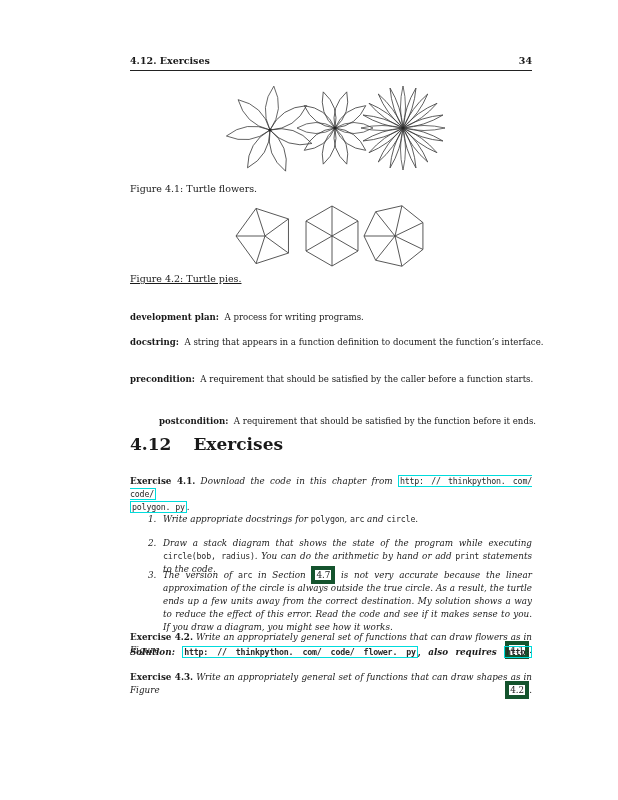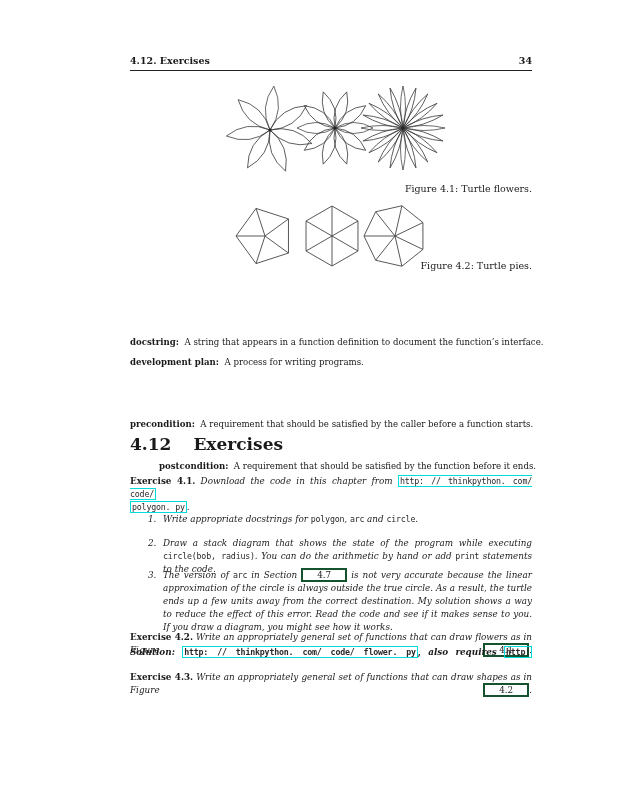--- a/index.html
+++ b/index.html
@@ -3,28 +3,28 @@
 <meta charset="utf-8">
 <style>
   html,body{margin:0;padding:0;background:#fff;}
   .page{position:relative;width:618px;height:800px;background:#ffffff;overflow:hidden;
         font-family:"DejaVu Serif",serif;color:#1a1a1a;}
   .abs{position:absolute;}
   .b{font-weight:bold;}
   .i{font-style:italic;}
   .mono{font-family:"DejaVu Sans Mono",monospace;font-size:8.3px;letter-spacing:-0.2px;color:#2a2a2a;font-style:normal;}
   .ulink{border:1px solid #00dcdc;padding:0 1px;}
-  .refbox{border:2px solid #14532d;padding:0 14px;font-style:normal;}
+  .refbox{border:4px solid #14532d;padding:0 1px;font-style:normal;}
   .just{text-align:justify;}
   .fjust{text-align:justify;text-align-last:justify;}
-  .nowrap{white-space:nowrap;margin-top:45px;}
+  .nowrap{white-space:nowrap;}
   .header{left:130px;top:55px;width:402px;font-size:9.5px;font-weight:bold;
           border-bottom:1px solid #222;padding-bottom:4px;}
   .pgnum{float:right;}
-  .caption{left:130px;width:402px;text-align:right;font-size:9.5px;}
+  .caption{left:130px;width:402px;text-align:left;font-size:9.5px;}
   .gloss{left:130px;width:402px;padding-left:33px;text-indent:-33px;font-size:8.6px;line-height:13px;}
   .sechead{left:130px;top:434px;font-size:17px;font-weight:bold;}
   .secgap{margin-left:22px;}
   .ex{left:130px;width:402px;font-size:8.8px;line-height:13px;}
   .li{left:163px;width:369px;font-size:8.8px;line-height:13px;font-style:italic;}
   .linum{position:absolute;left:-15px;top:0;font-style:italic;}
   svg path{fill:none;stroke:#3c3c3c;stroke-width:0.75;}
   svg .pie{stroke:#454545;stroke-width:0.9;}
   svg .dot{fill:#222;stroke:none;}
 </style>
@@ -92,21 +92,21 @@
       <g transform="translate(35,32)">
         <path d="M-29 0 L -8.96 -27.58 L 23.46 -17.05 L 23.46 17.05 L -8.96 27.58 Z M0 0 L -29 0 M0 0 L -8.96 -27.58 M0 0 L 23.46 -17.05 M0 0 L 23.46 17.05 M0 0 L -8.96 27.58" class="pie"></path>
       </g>
       <g transform="translate(102,32)">
         <path d="M0 -30 L 25.98 -15 L 25.98 15 L 0 30 L -25.98 15 L -25.98 -15 Z M0 0 L 0 -30 M0 0 L 25.98 -15 M0 0 L 25.98 15 M0 0 L 0 30 M0 0 L -25.98 15 M0 0 L -25.98 -15" class="pie"></path>
       </g>
       <g transform="translate(165,32)">
         <path d="M-31 0 L -19.33 -24.24 L 6.9 -30.22 L 27.93 -13.45 L 27.93 13.45 L 6.9 30.22 L -19.33 24.24 Z M0 0 L -31 0 M0 0 L -19.33 -24.24 M0 0 L 6.9 -30.22 M0 0 L 27.93 -13.45 M0 0 L 27.93 13.45 M0 0 L 6.9 30.22 M0 0 L -19.33 24.24" class="pie"></path>
       </g>
     </svg>
-  <div class="abs caption" style="top:260px;">Figure 4.2: Turtle pies.</div>
+  <div class="abs caption" style="top:273px;text-decoration:underline;">Figure 4.2: Turtle pies.</div>
 
   <div class="abs gloss nowrap" style="top:311px;">
     <span class="b">development plan:</span>&nbsp;
     <span>A process for writing programs.</span>
   </div>
   <div class="abs gloss just" style="top:336px;">
     <span class="b">docstring:</span>&nbsp;
     <span>A string that appears in a function definition to document the function’s interface.</span>
   </div>
   <div class="abs gloss nowrap" style="top:373px;">

